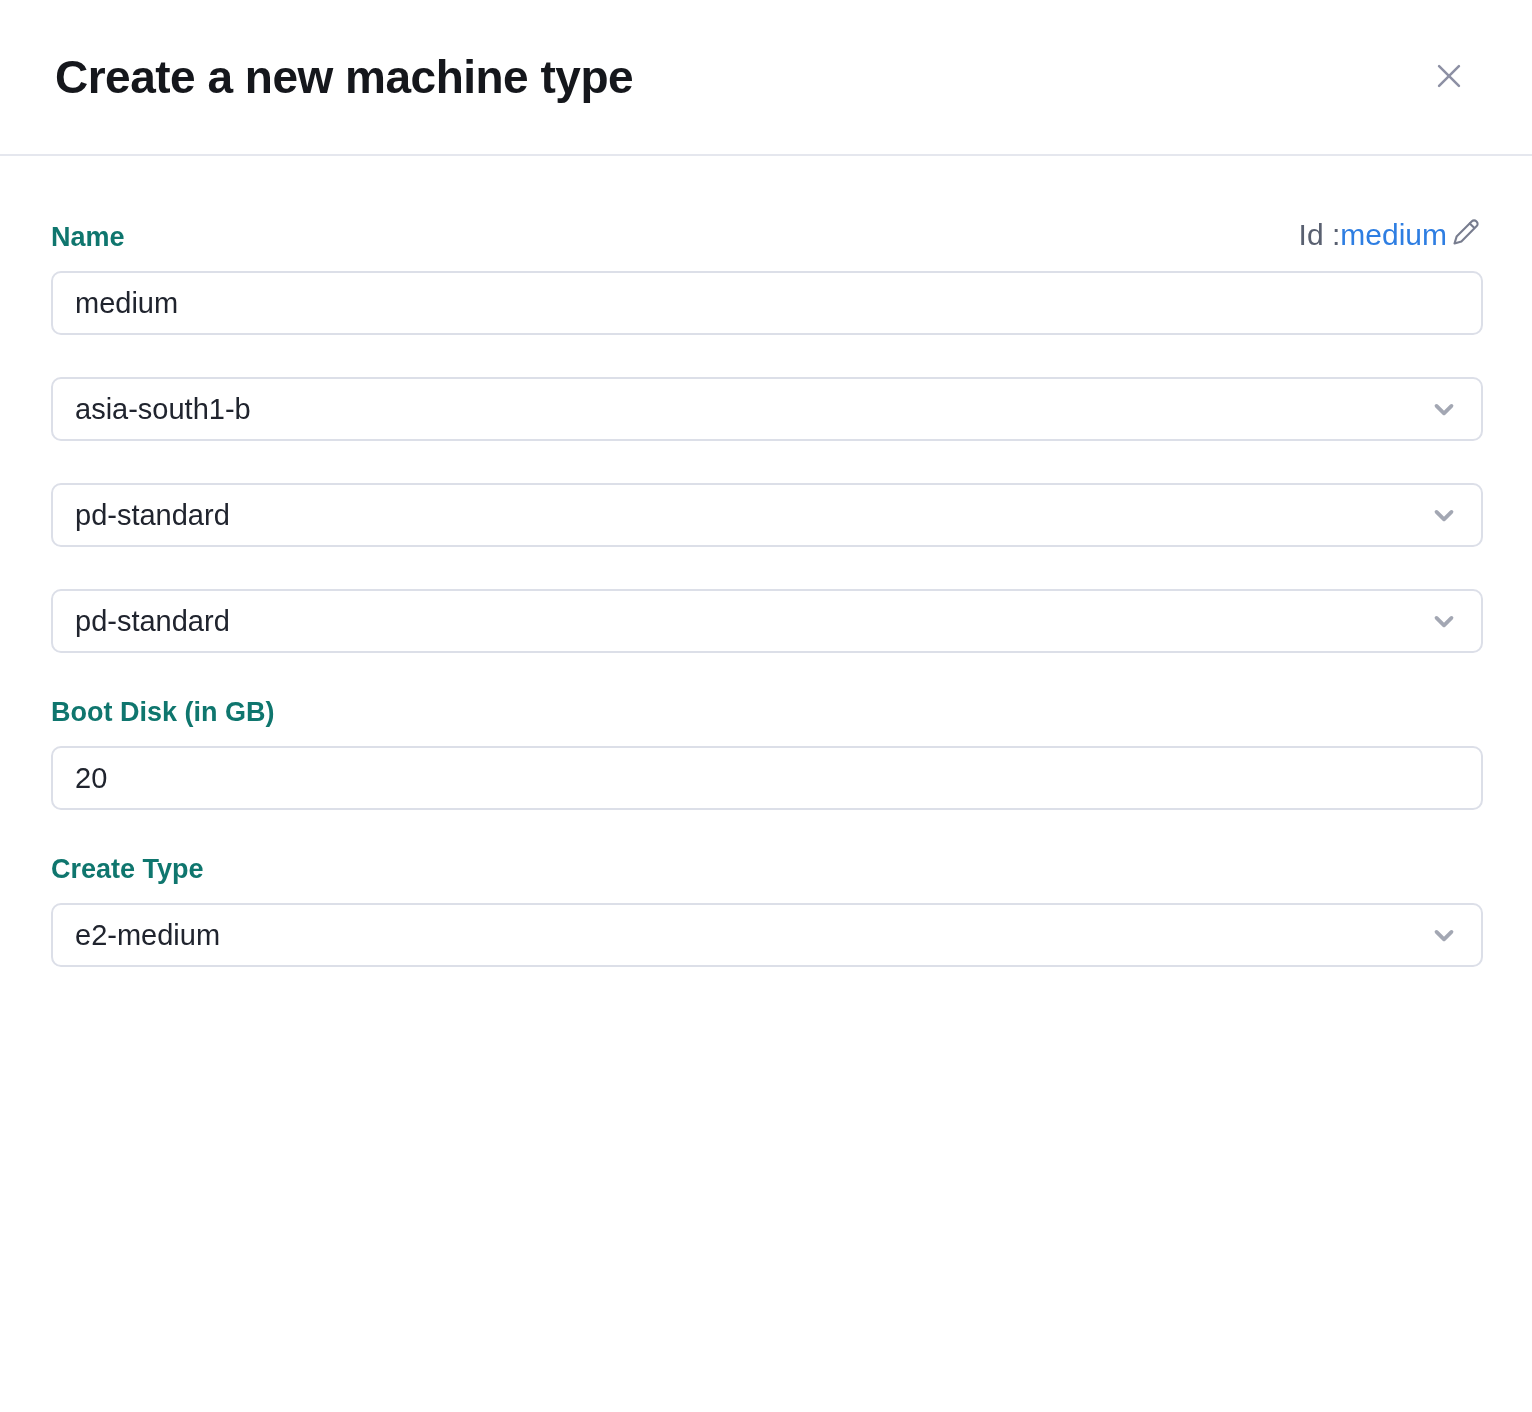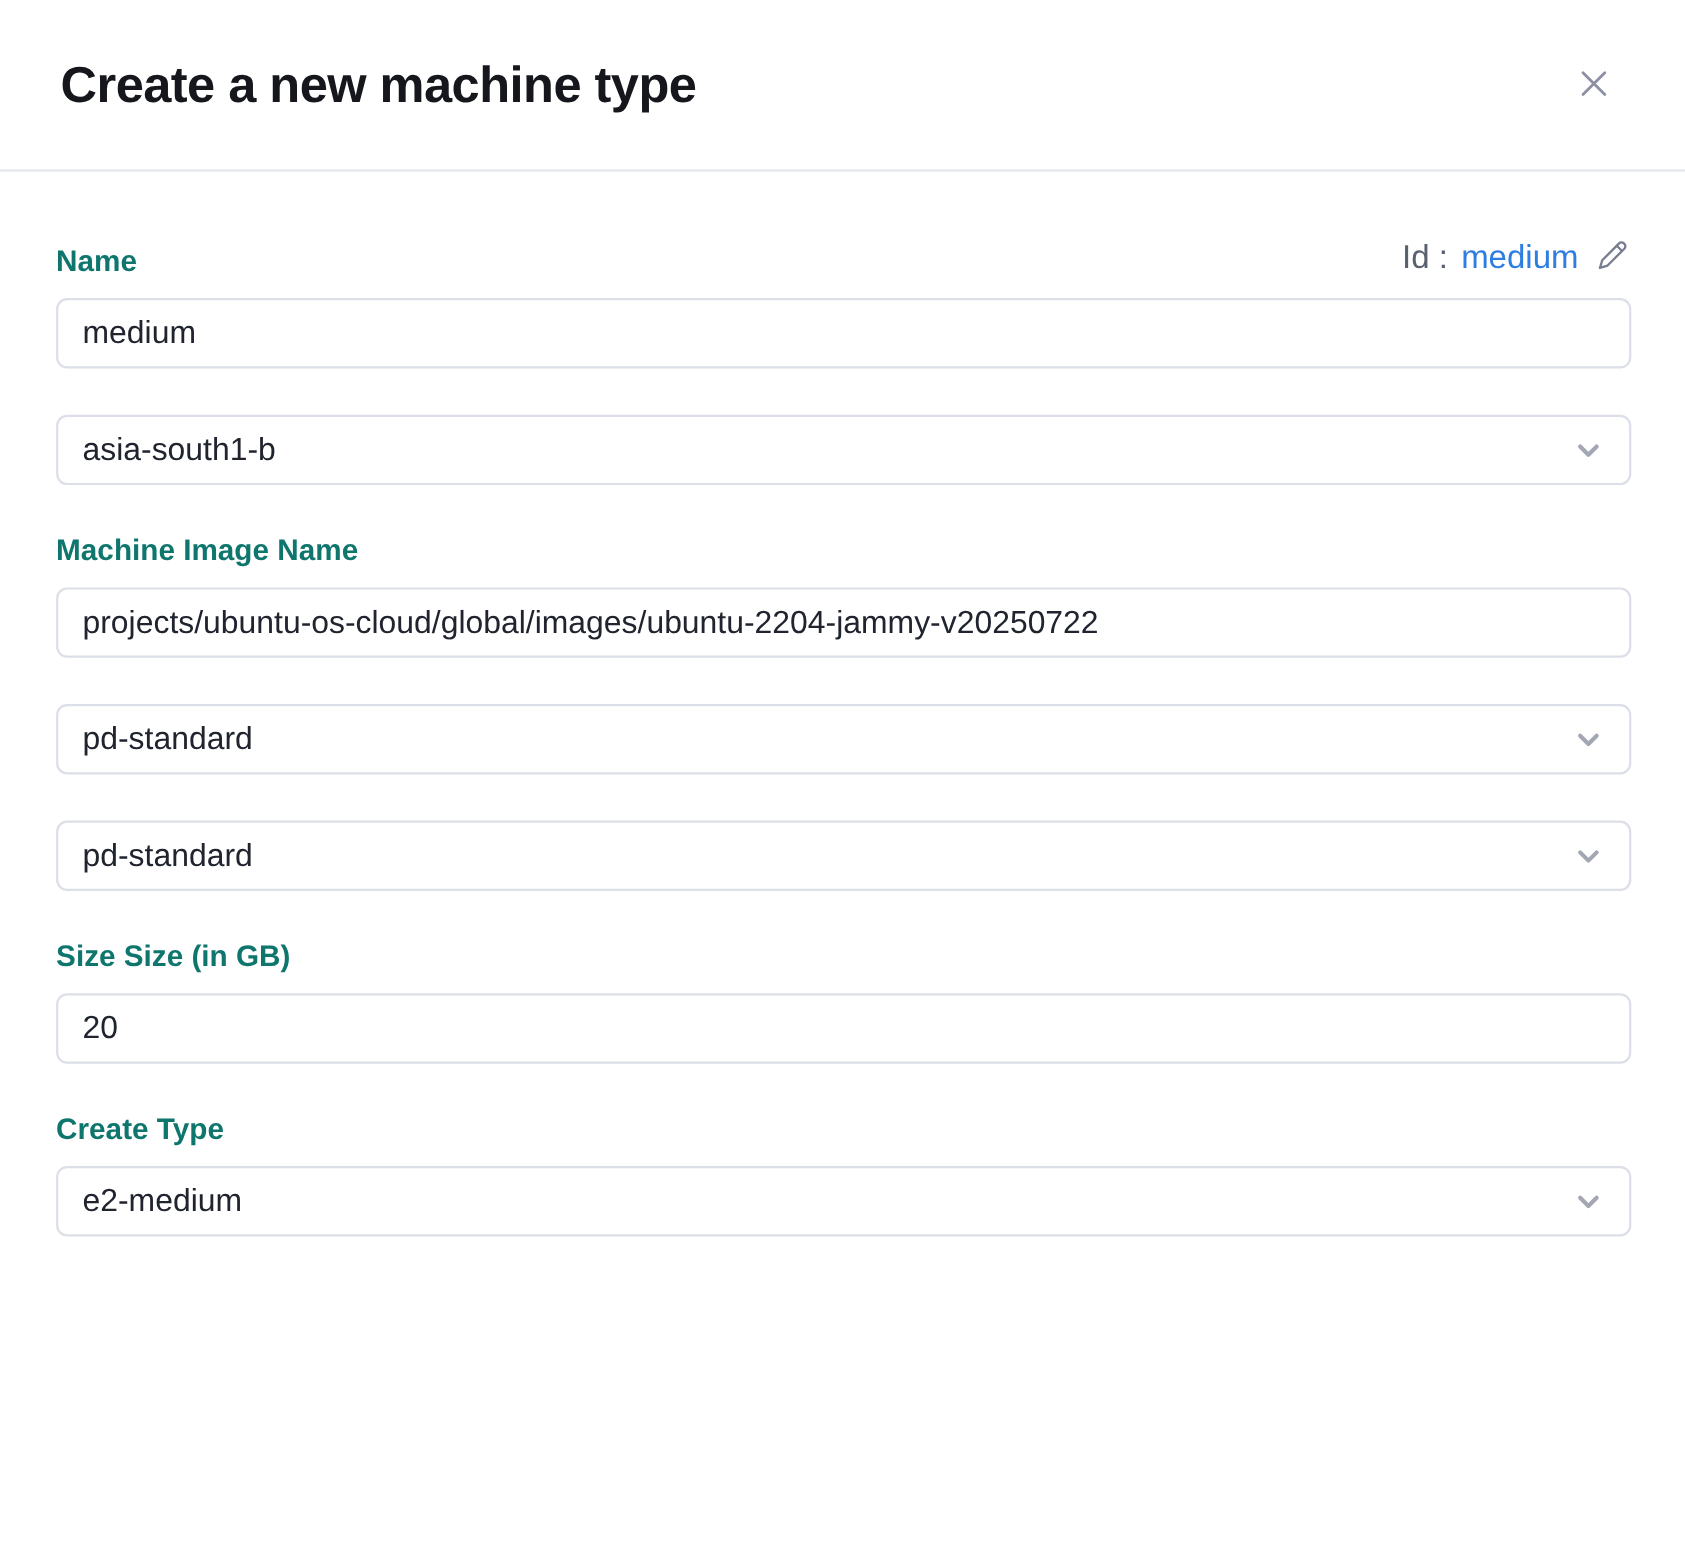--- a/index.html
+++ b/index.html
@@ -48,21 +48,21 @@
   }
   .field-label {
     font-size: 27px;
     font-weight: 700;
     color: #0f766e;
     line-height: 34px;
   }
   .id-badge {
     display: flex;
     align-items: center;
-    gap: 12px;
+    gap: 0;
     font-size: 30px;
     line-height: 34px;
   }
   .id-prefix { color: #596070; }
   .id-value  { color: #2e7ee2; }
   .edit-btn {
     background: transparent; border: none; cursor: pointer;
     display: flex; align-items: center;
     padding: 0;
   }
@@ -136,26 +136,20 @@
       <div class="select-box">
         <span>asia-south1-b</span>
         <span class="chevron">
           <svg width="30" height="30" viewBox="0 0 24 24" fill="none" stroke="#a3a7b3" stroke-width="3" stroke-linecap="round" stroke-linejoin="round">
             <path d="M6 9.5l6 6 6-6"></path>
           </svg>
         </span>
       </div>
     </div>
 
-    <div class="field">
-      <div class="label-row">
-        <span class="field-label">Machine Image Name</span>
-      </div>
-      <input class="text-input" type="text" value="projects/ubuntu-os-cloud/global/images/ubuntu-2204-jammy-v20250722" style="">
-    </div>
 
     <div class="field">
       <div class="select-box">
         <span>pd-standard</span>
         <span class="chevron">
           <svg width="30" height="30" viewBox="0 0 24 24" fill="none" stroke="#a3a7b3" stroke-width="3" stroke-linecap="round" stroke-linejoin="round">
             <path d="M6 9.5l6 6 6-6"></path>
           </svg>
         </span>
       </div>
@@ -168,21 +162,21 @@
         <span class="chevron">
           <svg width="30" height="30" viewBox="0 0 24 24" fill="none" stroke="#a3a7b3" stroke-width="3" stroke-linecap="round" stroke-linejoin="round">
             <path d="M6 9.5l6 6 6-6"></path>
           </svg>
         </span>
       </div>
     </div>
 
     <div class="field">
       <div class="label-row">
-        <span class="field-label">Size Size (in GB)</span>
+        <span class="field-label">Boot Disk (in GB)</span>
       </div>
       <input class="text-input" type="text" value="20" style="">
     </div>
 
     <div class="field">
       <div class="label-row">
         <span class="field-label">Create Type</span>
       </div>
       <div class="select-box">
         <span>e2-medium</span>

